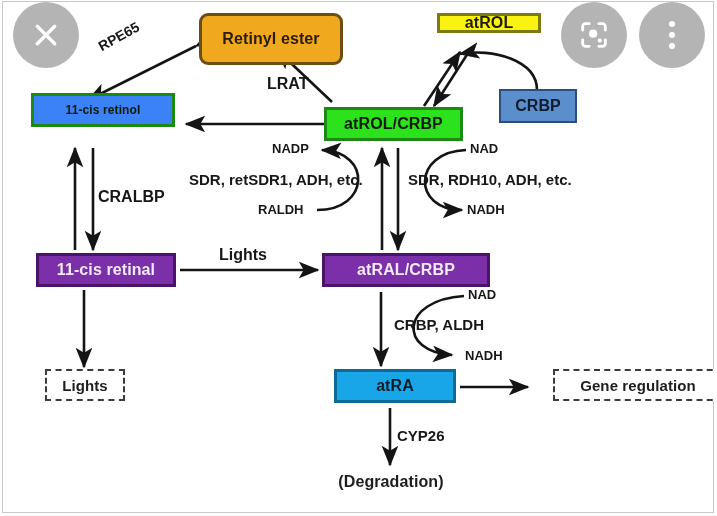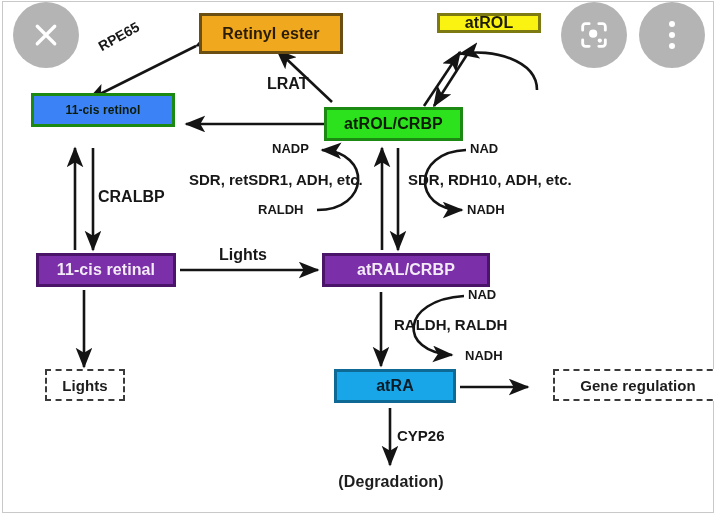--- a/index.html
+++ b/index.html
@@ -129,30 +129,34 @@
       <path d="M 464,296 C 400,300 398,352 452,355" marker-end="url(#ah)"></path>
 
       <line x1="381" y1="292" x2="381" y2="366" marker-end="url(#ah)"></line>
 
       <line x1="460" y1="387" x2="528" y2="387" marker-end="url(#ah)"></line>
 
       <line x1="390" y1="408" x2="390" y2="465" marker-end="url(#ah)"></line>
     </g>
   </svg>
 
-  <div class="node solid" style="left:199px; top:13px; width:144px; height:41px; border-width:3px; font-size:16px;
-              background:#F0A81E; border-color:#6B4F12; color:#2A1C05;">
+  <div class="node solid" style="left:199px; top:13px; width:144px; height:52px; border-width:3px; font-size:16px;
+              background:#F0A81E; border-color:#6B4F12; color:#2A1C05;border-radius:9px;">
     <span>Retinyl ester</span>
   </div>
 
   <div class="node solid" style="left:437px; top:13px; width:104px; height:20px; border-width:3px; font-size:16px;
               background:#FAF211; border-color:#7E7A12; color:#1E1C04;">
     <span>atROL</span>
   </div>
 
+  <div class="node solid" style="left:499px; top:89px; width:78px; height:34px; border-width:2px; font-size:16px;
+              background:#5B8FCB; border-color:#2D4E7A; color:#101B2E;">
+    <span>CRBP</span>
+  </div>
 
   <div class="node solid" style="left:31px; top:93px; width:144px; height:34px; border-width:3px; font-size:12px;
               background:#3b82f6; border-color:#1C8A12; color:#0D1B06;">
     <span>11-cis retinol</span>
   </div>
 
   <div class="node solid" style="left:324px; top:107px; width:139px; height:34px; border-width:3px; font-size:16px;
               background:#2BE21C; border-color:#1C8A12; color:#0D1B06;">
     <span>atROL/CRBP</span>
   </div>
@@ -202,21 +206,21 @@
 
   <div class="lbl" style="left:189px; top:172px; font-size:15px;">
     <span>SDR, retSDR1, ADH, etc.</span>
   </div>
 
   <div class="lbl" style="left:408px; top:172px; font-size:15px;">
     <span>SDR, RDH10, ADH, etc.</span>
   </div>
 
   <div class="lbl" style="left:394px; top:317px; font-size:15px;">
-    <span>RALDH, RALDH</span>
+    <span>CRBP, ALDH</span>
   </div>
 
   <div class="lbl" style="left:397px; top:428px; font-size:15px;">
     <span>CYP26</span>
   </div>
 
   <div class="lbl small" style="left:272px; top:142px; font-size:13px;">
     <span>NADP</span>
   </div>
 

